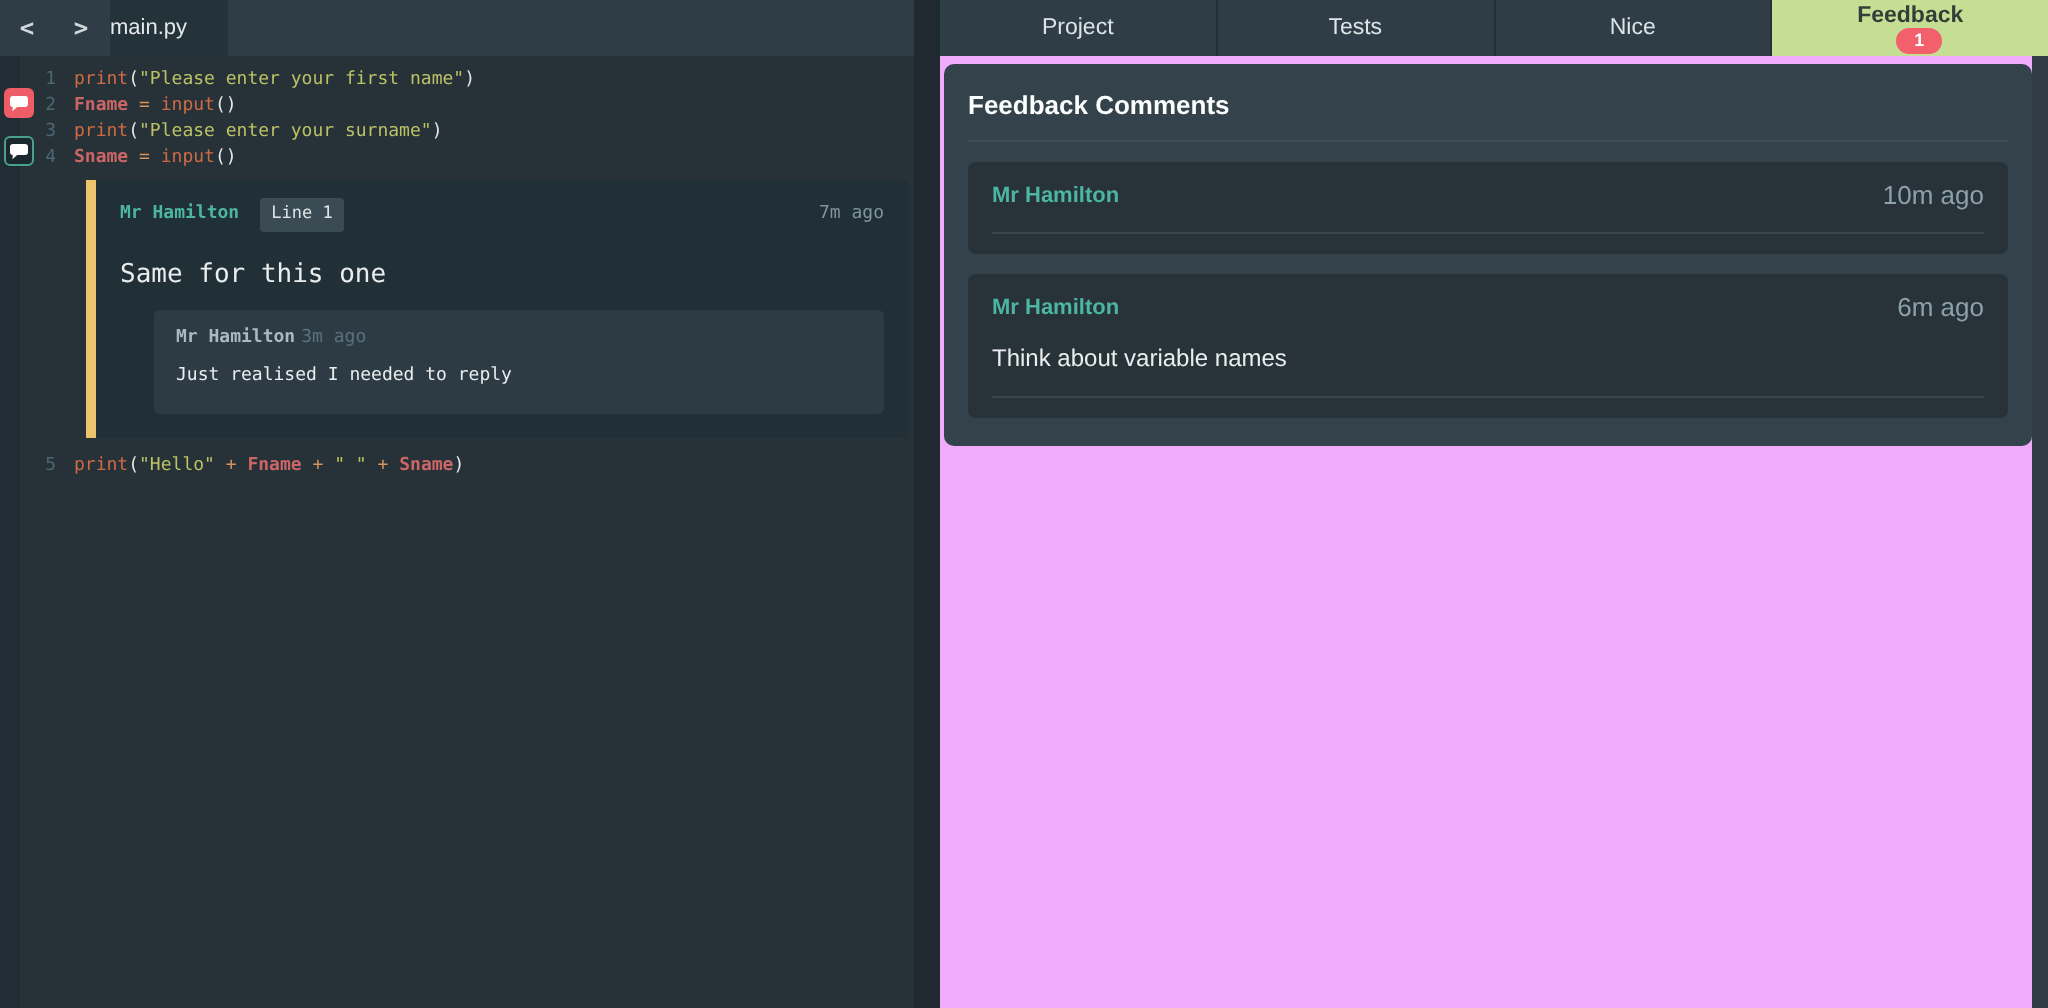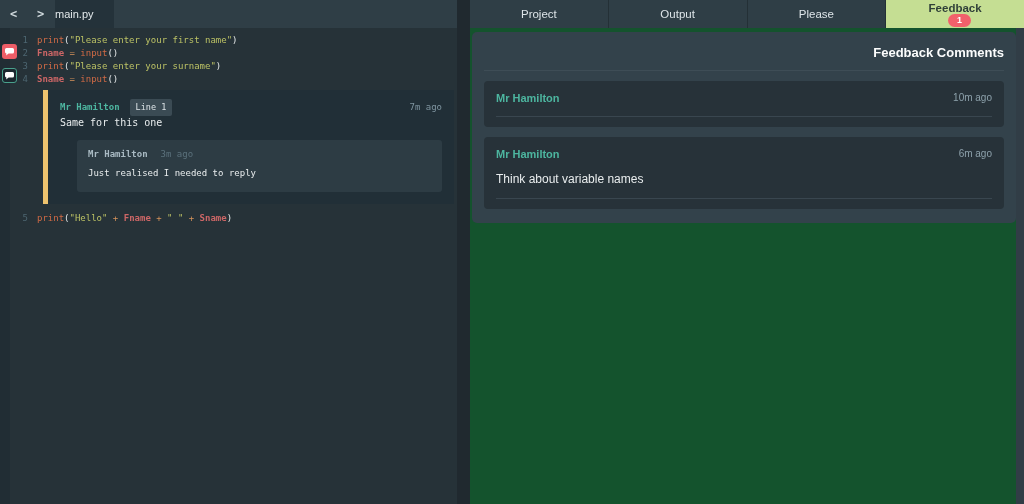--- a/index.html
+++ b/index.html
@@ -33,50 +33,50 @@
   .tk-op { color:#d6935b; }
 
   
   .thread { margin:4px 3px 8px 33px; background:#212f37; border-left:5px solid #eec36e;
             padding:10px 12px 12px; font-family:"DejaVu Sans Mono", monospace; }
   .thread-head { display:flex; align-items:center; height:15px; }
   .thread-author { color:#4db6a0; font-weight:bold; font-size:9px; }
   .line-badge { margin-left:10px; background:#3b4b54; color:#dde4e7; font-size:8.5px;
                 padding:2px 6px; border-radius:2px; }
   .thread-time { margin-left:auto; color:#7f95a0; font-size:9px; }
-  .thread-body { margin-top:1px; color:#e9edee; font-size:10px; height:12px; }
+  .thread-body { margin-top:16px; color:#e9edee; font-size:13px; height:12px; }
   .reply { margin:12px 0 0 17px; background:#2d3c44; border-radius:3px; padding:8px 11px 13px; }
   .reply-head { display:flex; align-items:center; height:12px; }
   .reply-author { color:#a9bac3; font-weight:bold; font-size:9px; }
-  .reply-time { margin-left:13px; color:#5b717c; font-size:9px;text-align:center; }
+  .reply-time { margin-left:3px; color:#5b717c; font-size:9px;text-align:center; }
   .reply-body { margin-top:7px; color:#e9edee; font-size:9px; height:12px; }
 
   
   .divider-col { position:absolute; left:457px; top:0; width:13px; height:504px; background:#20292f; }
 
   
-  .right-pane { position:absolute; left:470px; top:0; width:554px; height:504px; background:#14532d; }
+  .right-pane { position:absolute; left:470px; top:0; width:554px; height:504px; background:#f0abfc; }
   .rtabs { display:flex; height:28px; background:#2f3e46; position:relative; z-index:2; }
   .rtab { flex:1; display:flex; align-items:center; justify-content:center; cursor:pointer;
           color:#dde4e8; font-size:11.5px; border-right:1px solid rgba(0,0,0,0.22); }
   .rtab:last-child { border-right:none;flex-direction:column; }
   .rtab.active { background:#c5de93; color:#304039; font-weight:bold; }
   .tab-badge { margin-left:9px; background:#f2606b; color:#ffffff; font-size:9px; font-weight:bold;
                padding:2px 9px; border-radius:9px; line-height:9px; }
 
   .scroll-strip { position:absolute; right:0; top:28px; bottom:0; width:8px; background:#313d46; z-index:1; }
 
   .panel { position:absolute; left:2px; right:8px; top:32px; background:#33424b;
            border-radius:5px; padding:13px 12px 14px; z-index:2; }
-  .panel-title { color:#fcfdfd; font-weight:bold; font-size:13px;text-align:right; }
+  .panel-title { color:#fcfdfd; font-weight:bold; font-size:13px; }
   .panel-hr { margin-top:10px; border-top:1px solid #3e4d56; }
   .comment-card { margin-top:10px; background:#273239; border-radius:4px; padding:10px 12px 0; }
   .card-head { display:flex; align-items:center; font-size:11px; height:13px; }
   .card-author { color:#4db6a0; font-weight:bold; }
-  .card-time { margin-left:auto; color:#8da1ab; font-size:10px; }
+  .card-time { margin-left:auto; color:#8da1ab; font-size:13px; }
   .card-body { margin-top:12px; color:#e9edee; font-size:12px; height:14px; }
   .card-foot { margin-top:12px; border-top:1px solid #39464f; height:11px; }
 </style>
 </head>
 <body>
 
 <div class="left-pane">
 
   <div class="top-strip">
     <div class="nav-btn">
@@ -151,24 +151,24 @@
 
 <div class="divider-col"></div>
 
 <div class="right-pane">
 
   <div class="rtabs">
     <div class="rtab">
       <span>Project</span>
     </div>
     <div class="rtab">
-      <span>Output</span>
+      <span>Tests</span>
     </div>
     <div class="rtab">
-      <span>Please</span>
+      <span>Nice</span>
     </div>
     <div class="rtab active">
       <span>Feedback</span>
       <span class="tab-badge">1</span>
     </div>
   </div>
 
   <div class="scroll-strip"></div>
 
   <div class="panel">

